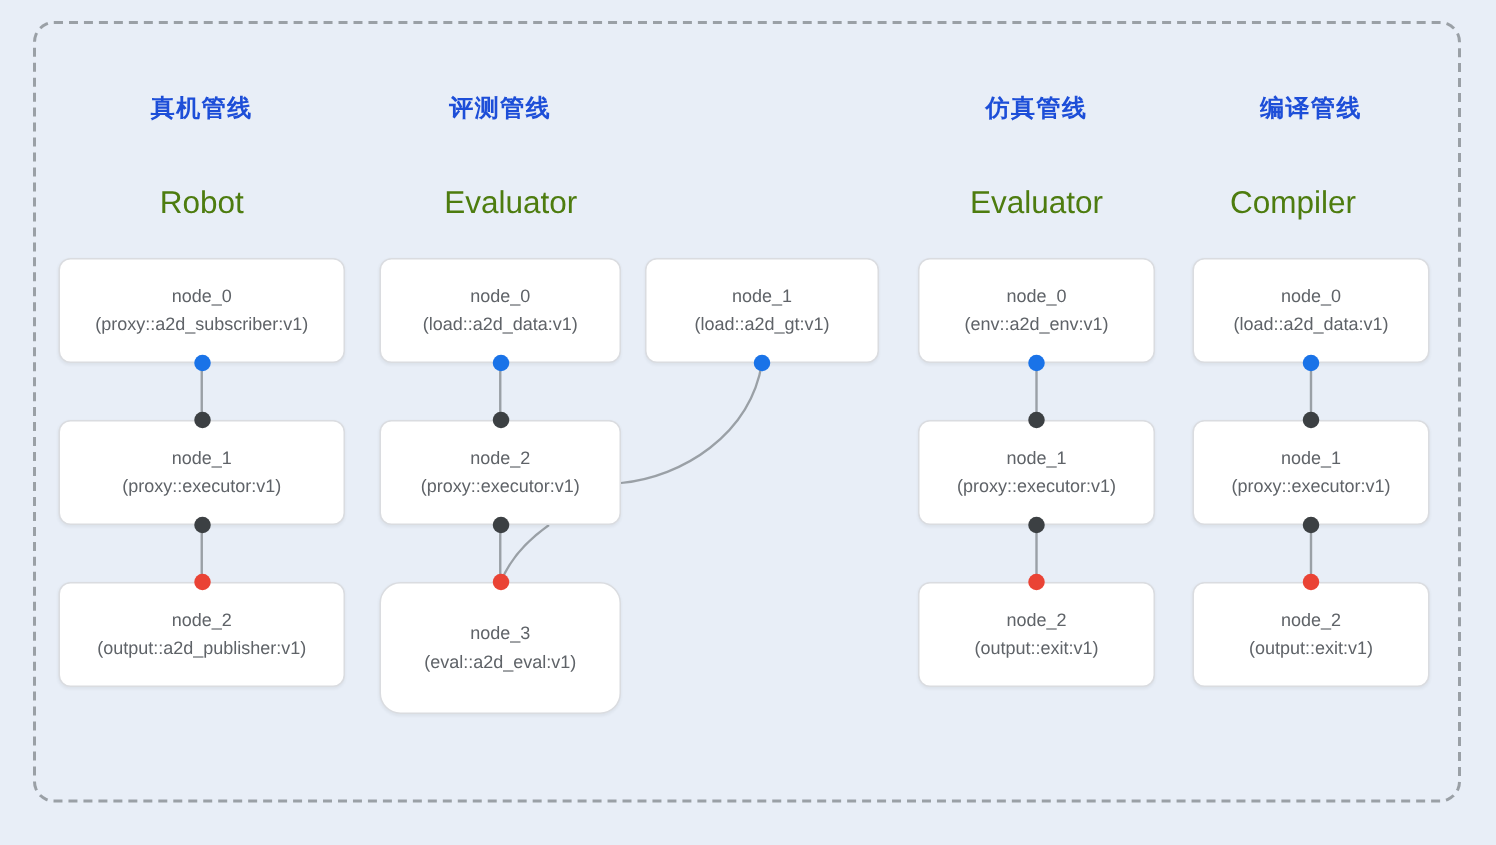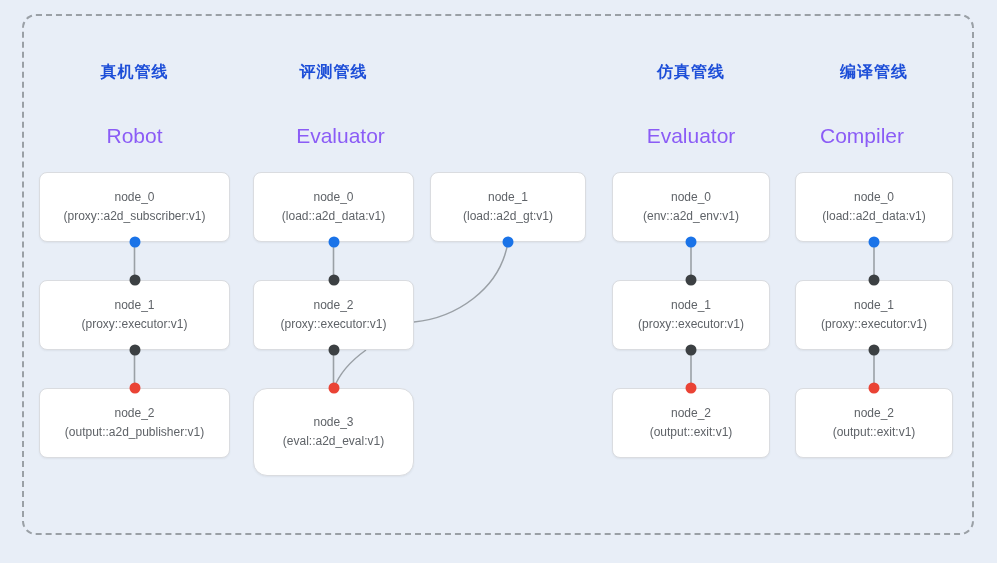--- a/index.html
+++ b/index.html
@@ -42,21 +42,21 @@
     font-size: 16px;
     font-weight: bold;
     color: #1d4ed8;
     letter-spacing: 1px;
     white-space: nowrap;
   }
   .col-title-en {
     position: absolute;
     text-align: center;
     font-size: 21px;
-    color: #8b5cf6;
+    color: #4d7c0f;
     white-space: nowrap;
   }
   .node {
     position: absolute;
     box-sizing: border-box;
     background: #ffffff;
     border: 1px solid #dadce0;
     border-radius: 8px;
     display: flex;
     flex-direction: column;

